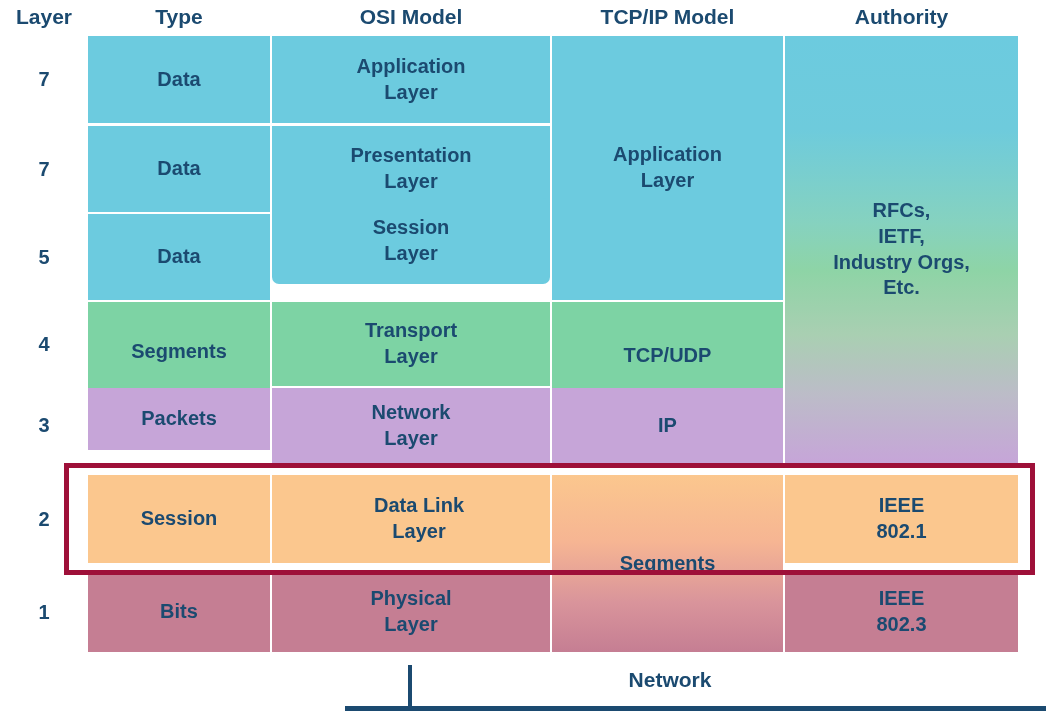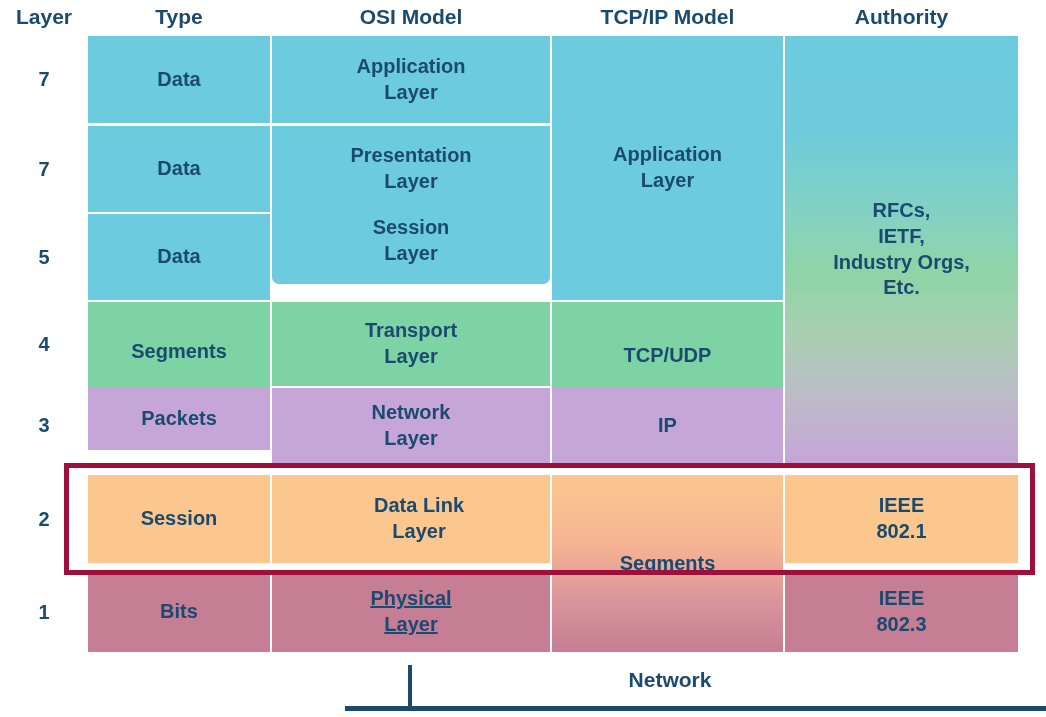--- a/index.html
+++ b/index.html
@@ -142,21 +142,21 @@
   <div class="cell f-cyan" style="left:272px; top:126px; width:278px; height:86px;">Presentation
 Layer</div>
   <div class="cell f-cyan" style="left:272px; top:198px; width:278px; height:86px;border-radius:7px;">Session
 Layer</div>
   <div class="cell f-green" style="left:272px; top:302px; width:278px; height:84px;">Transport
 Layer</div>
   <div class="cell f-purple" style="left:272px; top:388px; width:278px; height:75px;">Network
 Layer</div>
   <div class="cell f-orange" style="left:272px; top:475px; width:278px; height:88px;padding-left:16px;">Data Link
 Layer</div>
-  <div class="cell f-phys-osi" style="left:272px; top:572px; width:278px; height:80px;text-decoration:underline;">Physical
+  <div class="cell f-phys-osi" style="left:272px; top:572px; width:278px; height:80px;">Physical
 Layer</div>
 
   <div class="cell f-cyan" style="left:552px; top:36px;  width:231px; height:264px;">Application
 Layer</div>
   <div class="cell f-green" style="left:552px; top:302px; width:231px; height:108px;">TCP/UDP</div>
   <div class="cell f-purple" style="left:552px; top:388px; width:231px; height:75px;">IP</div>
   <div class="cell f-ethernet" style="left:552px; top:475px; width:231px; height:177px;">Segments</div>
 
   <div class="cell f-auth-top" style="left:785px; top:36px;  width:233px; height:427px;">RFCs,
 IETF,

